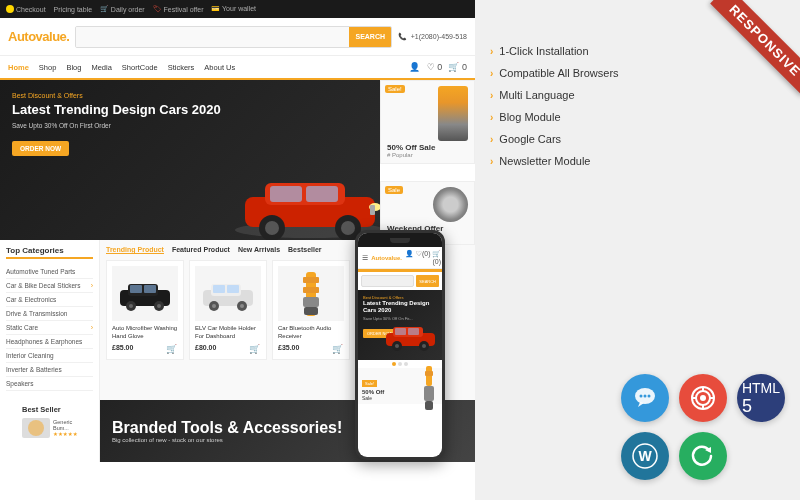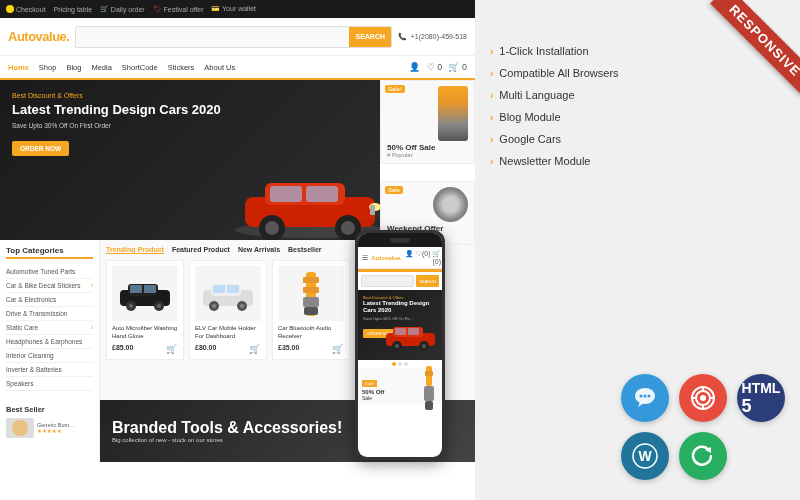--- a/index.html
+++ b/index.html
@@ -313,21 +313,21 @@
     }
 
     
     .bottom-section {
       display: flex;
       height: 62px;
     }
     .best-seller {
       width: 100px;
       background: #fff;
-      padding: 5px 6px;
+      padding: 5px 22px;
       border-right: 1px solid #eee;
     }
     .best-seller-title {
       font-size: 7.5px;
       font-weight: bold;
       color: #333;
       margin-bottom: 4px;
     }
     .best-item {
       display: flex;
@@ -877,21 +877,21 @@
         <circle cx="14" cy="14" r="11" stroke="white" stroke-width="2" fill="none"></circle>
         <circle cx="14" cy="14" r="7" stroke="white" stroke-width="2" fill="none"></circle>
         <circle cx="14" cy="14" r="3" fill="white"></circle>
         <line x1="14" y1="3" x2="14" y2="7" stroke="white" stroke-width="2"></line>
         <line x1="14" y1="21" x2="14" y2="25" stroke="white" stroke-width="2"></line>
         <line x1="3" y1="14" x2="7" y2="14" stroke="white" stroke-width="2"></line>
         <line x1="21" y1="14" x2="25" y2="14" stroke="white" stroke-width="2"></line>
       </svg>
     </div>
 
-    <div class="tech-icon-circle tc-darkblue" style="font-size:14px; font-weight:700;">
+    <div class="tech-icon-circle tc-darkblue" style="font-size:14px; font-weight:400;">
       <span style="color:white;">HTML<br><span style="font-size:18px;">5</span></span>
     </div>
 
 
     <div class="tech-icon-circle tc-wp">
       <svg width="28" height="28" viewBox="0 0 28 28">
         <circle cx="14" cy="14" r="12" fill="none" stroke="white" stroke-width="1.5"></circle>
         <text x="14" y="19" text-anchor="middle" fill="white" font-size="14" font-weight="900">W</text>
       </svg>
     </div>

